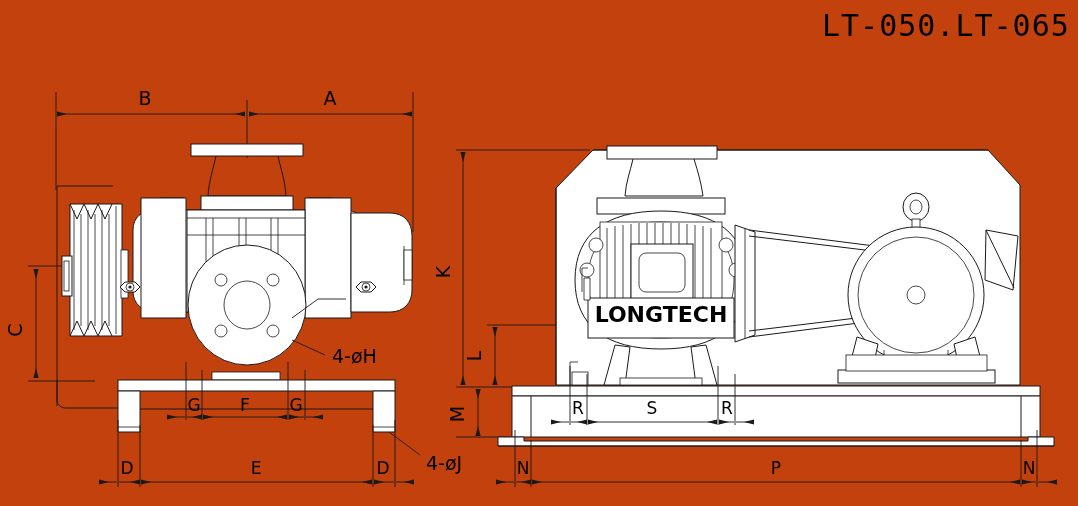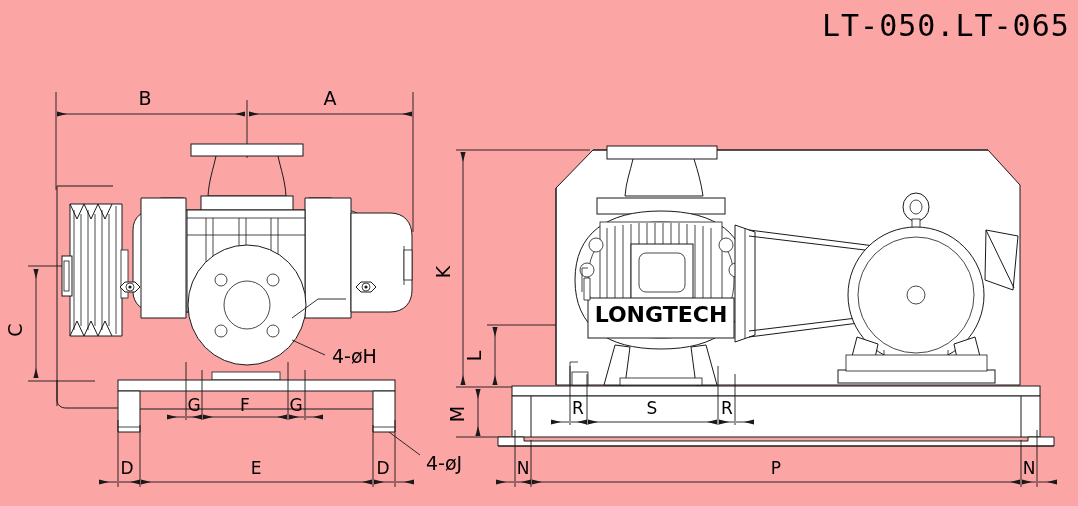--- a/index.html
+++ b/index.html
@@ -7,21 +7,21 @@
     padding: 0;
     background: #ffffff;
   }
   body {
     font-family: "DejaVu Sans Mono", monospace;
   }
   #sheet {
     position: relative;
     width: 1078px;
     height: 506px;
-    background: #fca5a5;
+    background: #c2410c;
     overflow: hidden;
   }
   #sheet svg {
     position: absolute;
     left: 0;
     top: 0;
   }
   .title-text {
     font-family: "DejaVu Sans Mono", monospace;
     font-size: 30px;

